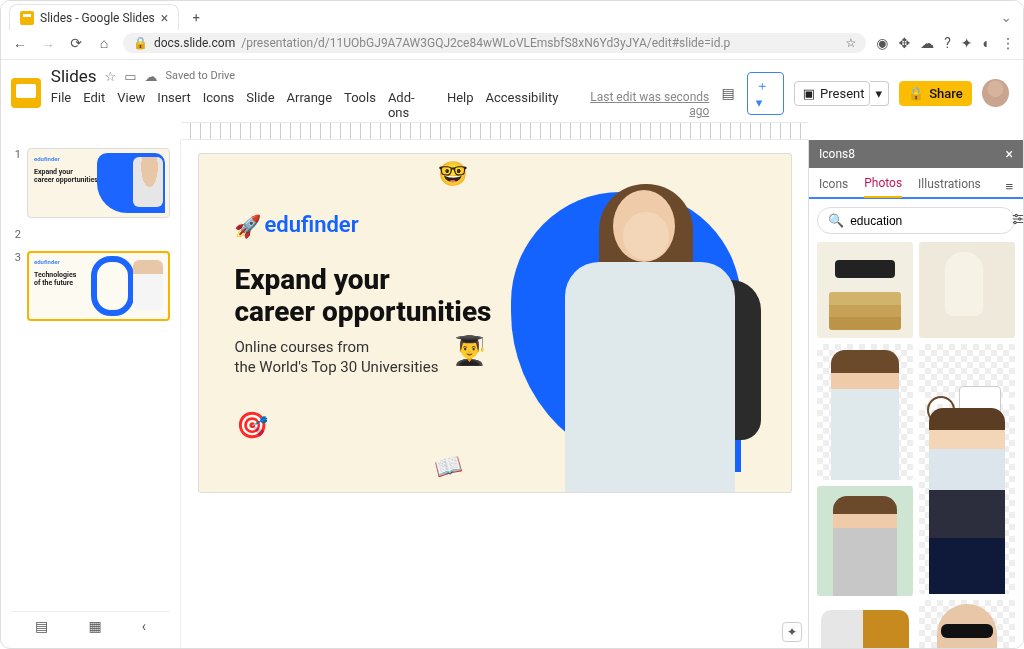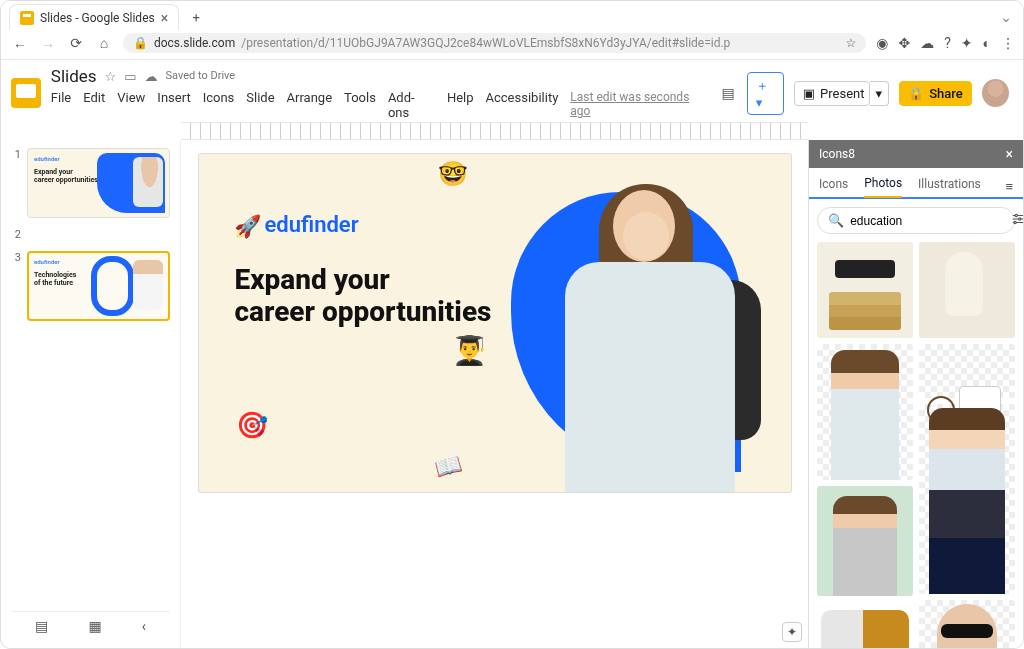--- a/index.html
+++ b/index.html
@@ -79,21 +79,21 @@
   .nerd{position:absolute;left:240px;top:6px;font-size:24px;}
   .target{position:absolute;left:38px;top:256px;font-size:26px;}
   .book{position:absolute;left:236px;top:300px;font-size:22px;transform:rotate(-15deg);}
   .present-chip{position:absolute;right:6px;bottom:6px;width:20px;height:20px;border:1px solid #ccc;border-radius:4px;display:flex;align-items:center;justify-content:center;color:#555;font-size:12px;}
   
   .sidebar{width:215px;border-left:1px solid #ddd;display:flex;flex-direction:column;background:#fff;}
   .sb-head{background:#6f6f6f;color:#fff;height:28px;display:flex;align-items:center;justify-content:space-between;padding:0 10px;font-size:12px;}
   .sb-close{cursor:pointer;font-size:14px;}
   .sb-tabs{display:flex;align-items:center;gap:16px;padding:8px 10px 0 10px;border-bottom:2px solid #3b82f6;}
   .sb-tab{font-size:12px;color:#666;padding-bottom:6px;cursor:pointer;}
-  .sb-tab.active{color:#0f172a;border-bottom:2px solid #f4b400;margin-bottom:-1px;}
+  .sb-tab.active{color:#be185d;border-bottom:2px solid #f4b400;margin-bottom:-1px;}
   .sb-ham{margin-left:auto;cursor:pointer;color:#555;}
   .sb-search{display:flex;align-items:center;gap:6px;border:1px solid #ddd;border-radius:16px;margin:8px;padding:4px 10px;}
   .sb-search input{border:none;outline:none;flex:1;font-size:12px;background:transparent;}
   .sb-tune{cursor:pointer;color:#555;}
   .sb-grid{flex:1;overflow:auto;padding:0 8px 8px 8px;display:grid;grid-template-columns:1fr 1fr;gap:6px;}
   .ph{background-size:cover;background-position:center;border-radius:3px;cursor:pointer;}
   .chk{background-image:
     linear-gradient(45deg,#eee 25%,transparent 25%),
     linear-gradient(-45deg,#eee 25%,transparent 25%),
     linear-gradient(45deg,transparent 75%,#eee 75%),
@@ -180,21 +180,21 @@
       <span>Edit</span>
       <span>View</span>
       <span>Insert</span>
       <span>Icons</span>
       <span>Slide</span>
       <span>Arrange</span>
       <span>Tools</span>
       <span>Add-ons</span>
       <span>Help</span>
       <span>Accessibility</span>
-      <span class="edit-info" style="margin-left:0;">Last edit was seconds ago</span>
+      <span class="edit-info" style="margin-left:0;text-align:right;">Last edit was seconds ago</span>
     </div>
   </div>
   <div class="header-right">
     <span class="nav-icn">▤</span>
     <div class="hr-btn blue">＋▾</div>
     <div style="display:flex;">
       <div class="hr-btn present">
         <span>▣</span>
         <span>Present</span>
       </div>
@@ -253,20 +253,24 @@
           <div class="face"></div>
         </div>
       </div>
       <div class="brand-row">
         <span class="rocket">🚀</span>
         <span>edufinder</span>
       </div>
       <div class="headline">
         <div>Expand your</div>
         <div>career opportunities</div>
+      </div>
+      <div class="sub">
+        <div>Online courses from</div>
+        <div>the World's Top 30 Universities</div>
       </div>
       <div class="nerd">🤓</div>
       <div class="grad">👨‍🎓</div>
       <div class="target">🎯</div>
       <div class="book">📖</div>
     </div>
     <div class="present-chip">✦</div>
   </div>
 
   <div class="sidebar">

